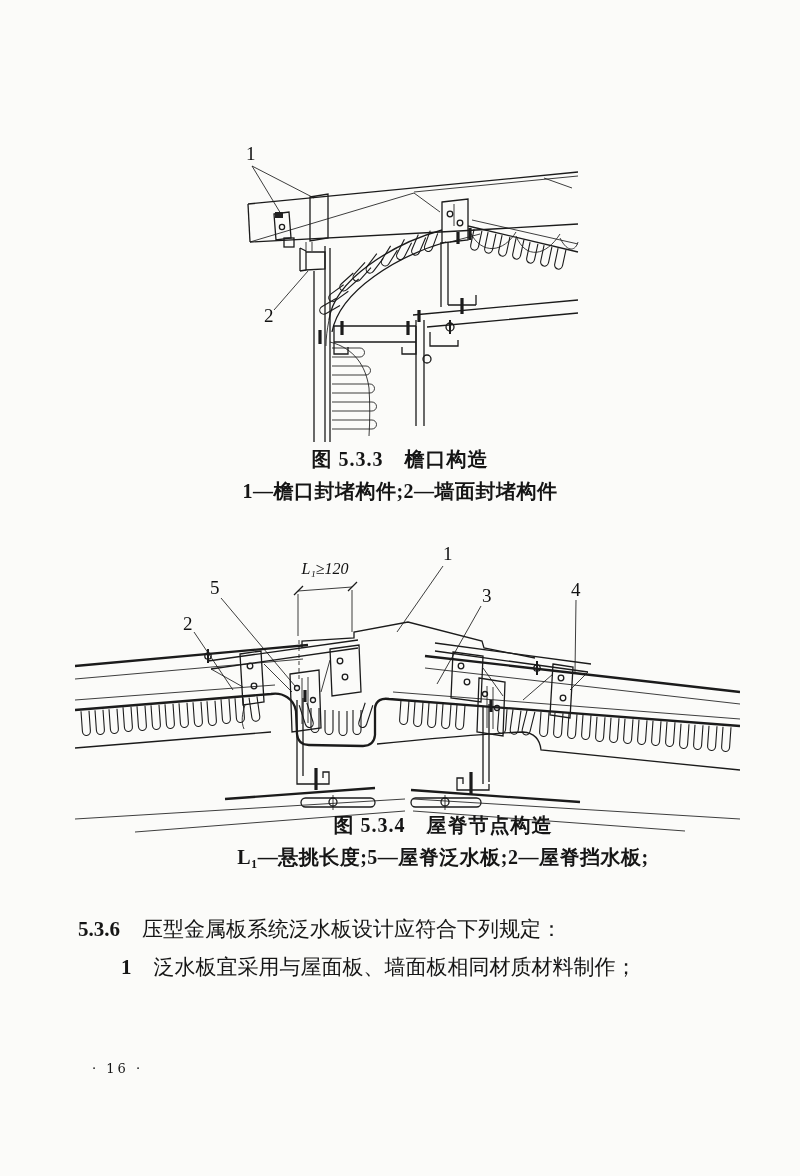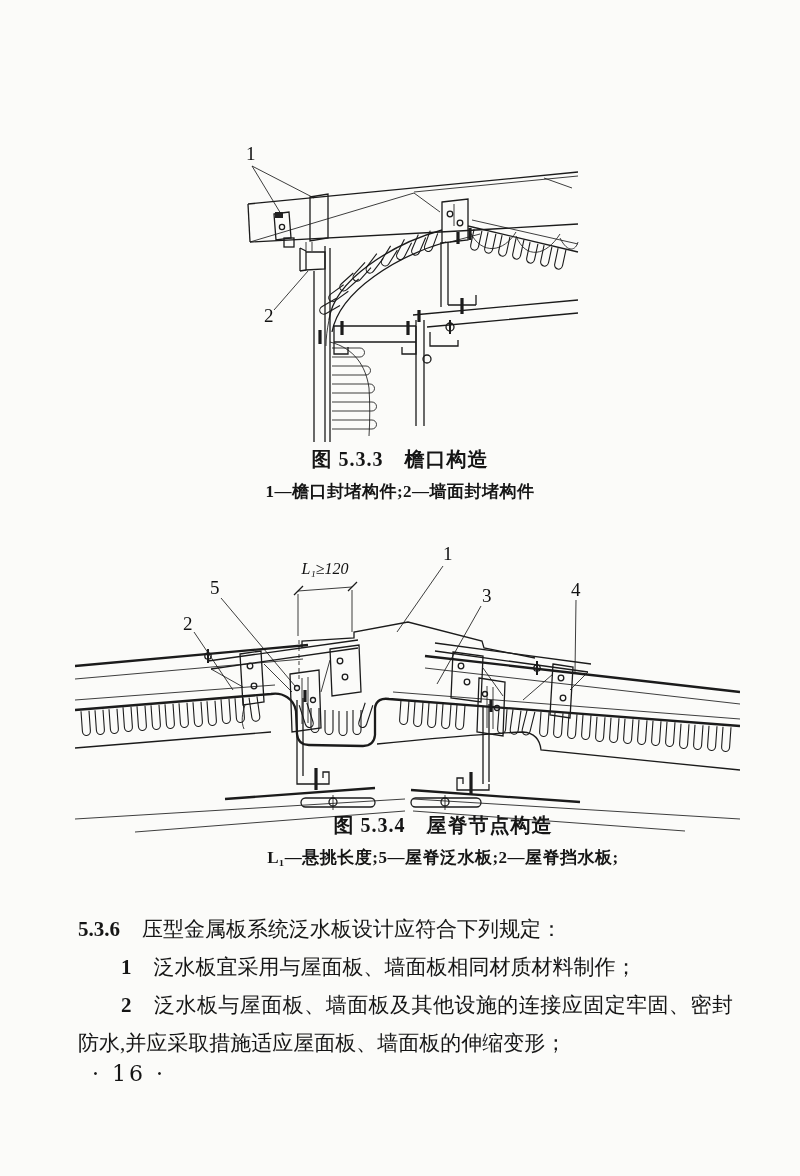--- a/index.html
+++ b/index.html
@@ -13,27 +13,27 @@
   svg .ln{fill:none;stroke:#1b1b1b;stroke-width:1.3;}
   svg .thin{fill:none;stroke:#1b1b1b;stroke-width:0.85;}
   svg .thk{fill:none;stroke:#1b1b1b;stroke-width:2.3;}
   svg .b2{fill:none;stroke:#1b1b1b;stroke-width:2;}
   svg .b3{fill:none;stroke:#1b1b1b;stroke-width:3.2;}
   svg text{font-family:"Liberation Serif","DejaVu Serif",serif;fill:#111;}
   svg .co{font-size:19px;}
   svg .dim{font-size:16px;font-style:italic;}
   .cap{left:0;width:800px;text-align:center;}
   .cap .cap-title{font-size:20px;font-weight:bold;letter-spacing:1px;}
-  .cap .cap-legend{font-size:17px;font-weight:bold;margin-top:5px;line-height:27px;letter-spacing:0.5px;}
+  .cap .cap-legend{font-size:20px;font-weight:bold;margin-top:5px;line-height:27px;letter-spacing:0.5px;}
   #body-text{top:897px;left:78px;width:655px;font-size:21px;line-height:38px;text-align:justify;margin-top:13px;}
   #body-text p{margin:0;}
   .indent{text-indent:43px;}
   .num{font-weight:bold;}
   .gap{display:inline-block;width:22px;}
-  #page-num{left:92px;top:1061px;font-size:22px;letter-spacing:3px;font-family:"DejaVu Serif",serif;}
+  #page-num{left:92px;top:1061px;font-size:13px;letter-spacing:3px;font-family:"DejaVu Serif",serif;}
 </style>
 </head>
 <body>
 
 <div class="abs" style="left:222px;top:130px;">
 <svg width="360" height="312" viewBox="0 0 360 312">
   <defs>
     <pattern id="xh" width="6" height="6" patternUnits="userSpaceOnUse">
       <path d="M0,0 L6,6 M6,0 L0,6" stroke="#222" stroke-width="1.1" fill="none"></path>
     </pattern>
@@ -296,16 +296,15 @@
 <div class="abs cap" style="top:812px;margin-left:43px;">
   <div class="cap-title">图 5.3.4　屋脊节点构造</div>
   <div class="cap-legend">
     <div>L₁—悬挑长度;5—屋脊泛水板;2—屋脊挡水板;</div>
   </div>
 </div>
 
 <div id="body-text" class="abs">
   <p><span class="num">5.3.6</span><span class="gap"></span><span>压型金属板系统泛水板设计应符合下列规定：</span></p>
   <p class="indent"><span class="num">1</span><span class="gap"></span><span>泛水板宜采用与屋面板、墙面板相同材质材料制作；</span></p>
-  <p class="indent"><span class="num">2</span><span class="gap"></span><span>泛水板与屋面板、墙面板及其他设施的连接应固定牢固、密封防水,并应采取措施适应屋面板、墙面板的伸缩变形；</span></p>
 </div>
 
 <div id="page-num" class="abs">· 16 ·</div>
 
 </body></html>

